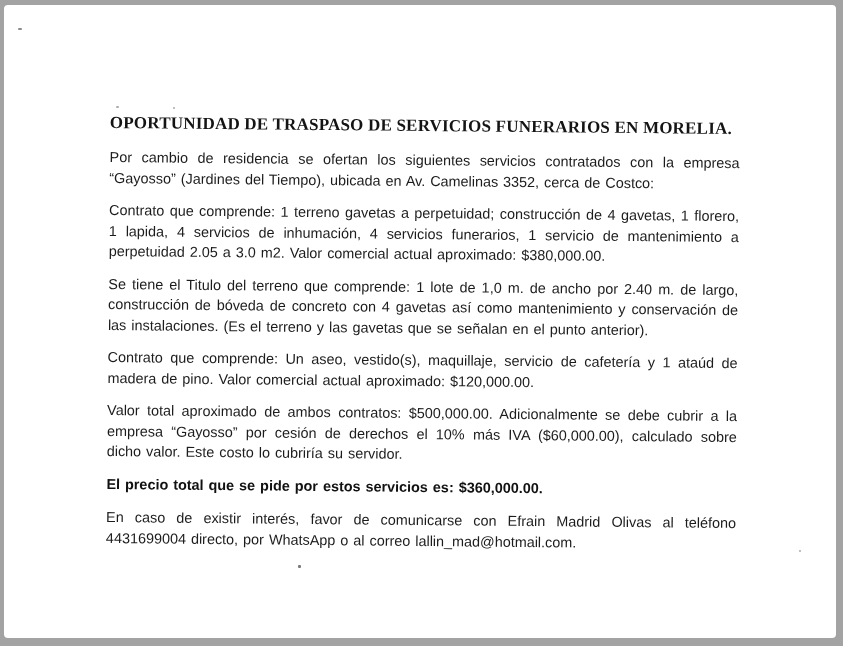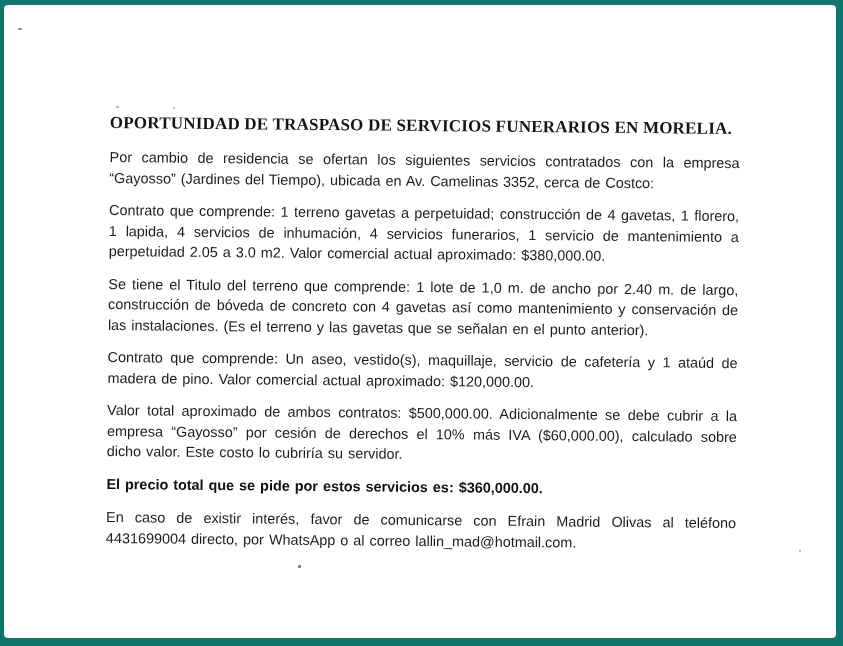--- a/index.html
+++ b/index.html
@@ -4,21 +4,21 @@
 <style>
   html, body {
     margin: 0;
     padding: 0;
     background: #ffffff;
   }
   .screen {
     position: relative;
     width: 843px;
     height: 646px;
-    background: #0f766e;
+    background: #a3a3a3;
     overflow: hidden;
     font-family: "Liberation Sans", sans-serif;
   }
   
   .page {
     position: absolute;
     top: 5px;
     left: 4px;
     right: 7px;
     bottom: 8px;

